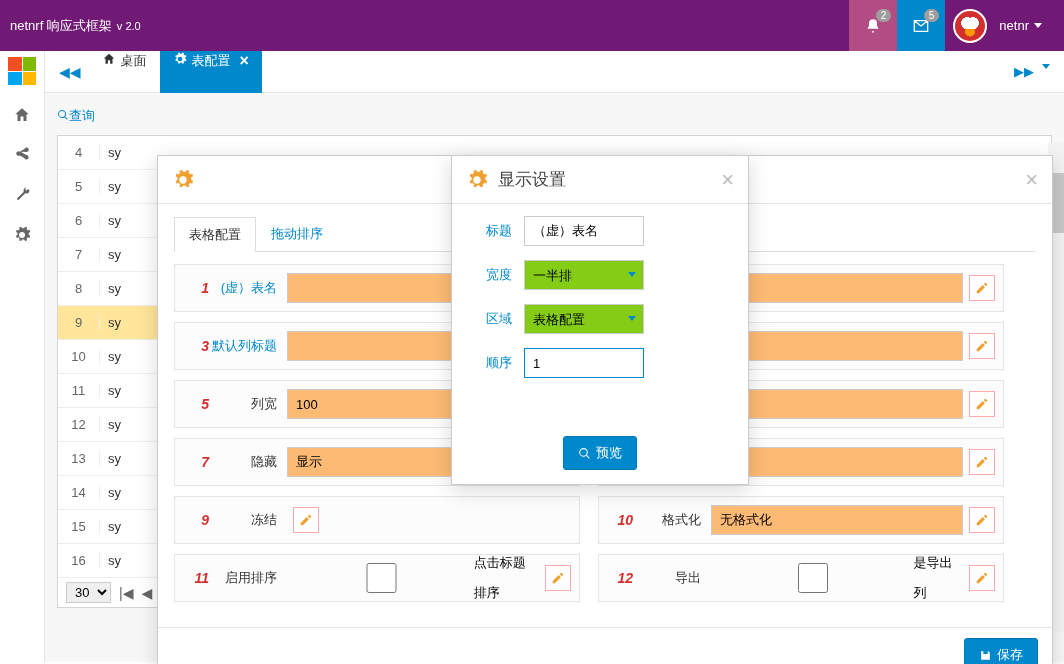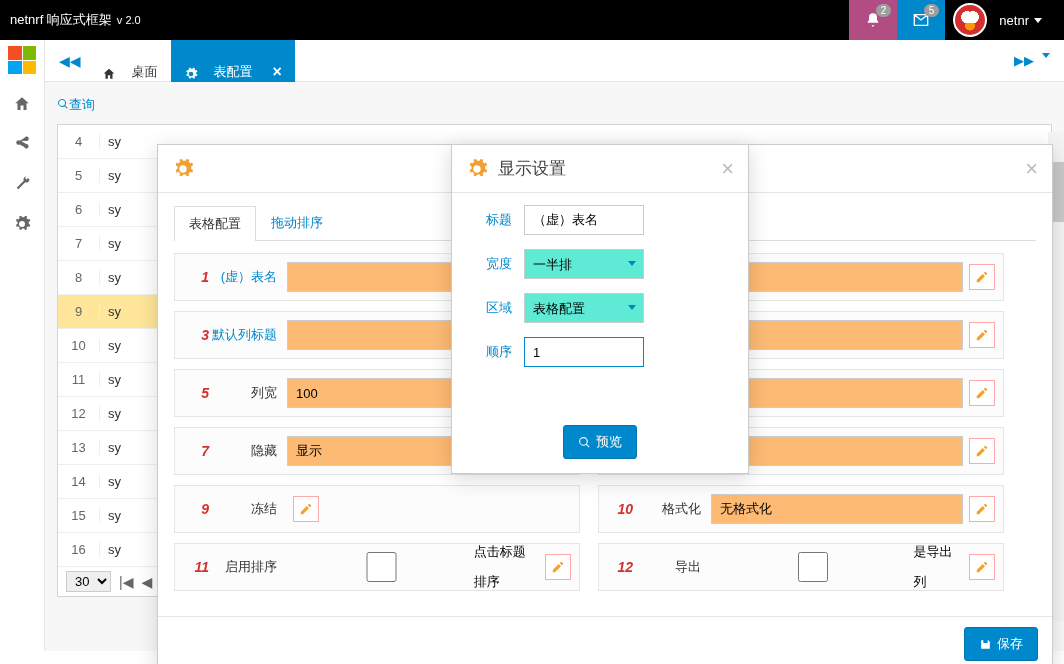--- a/index.html
+++ b/index.html
@@ -1,17 +1,17 @@
 <!DOCTYPE html>
 <html><head>
 <meta charset="utf-8">
 <style>
 *{box-sizing:border-box;margin:0;padding:0;font-family:-apple-system,"Helvetica Neue",Arial,"Microsoft YaHei",sans-serif;font-size:13px}
 body{background:#fff;width:1064px;height:664px;overflow:hidden;position:relative}
-.topbar{height:40px;background:#000000;color:#fff;display:flex;align-items:center;padding:16px 10px}
+.topbar{height:51px;background:#701a75;color:#fff;display:flex;align-items:center;padding:16px 10px}
 .brand{font-size:18px;font-weight:300;display:flex;align-items:center}
 .brand sup{font-size:11px;margin-left:5px}
 .top-spacer{flex:1}
 .top-badges{display:flex;align-items:center;gap:0}
 .badge-btn{width:48px;height:53px;background:#b24d84;display:flex;align-items:center;justify-content:center;position:relative}
 .badge-btn.mail{background:#0088cc;filter:brightness(1)}
 .badge-btn svg{width:16px;height:16px;fill:#fff}
 .badge-n{position:absolute;top:10px;right:6px;background:#9e9e9e;border-radius:8px;font-size:10px;padding:1px 5px;color:#fff}
 .avatar{width:34px;height:34px;border-radius:50%;border:2px solid #fff;margin-left:8px;background:#d32f2f;display:flex;align-items:center;justify-content:center;overflow:hidden}
 .avatar-bird{width:28px;height:28px;background:radial-gradient(circle at 60% 40%,#fff 0 25%,transparent 26%),radial-gradient(circle at 40% 40%,#fff 0 25%,transparent 26%),radial-gradient(circle at 50% 70%,#ff9800 0 20%,transparent 21%),#d32f2f;border-radius:50%}
@@ -21,21 +21,21 @@
 .shell{display:flex;height:611px}
 .leftbar{width:45px;background:#fff;border-right:1px solid #e5e5e5;display:flex;flex-direction:column;align-items:center;padding-top:6px}
 .left-logo{width:28px;height:28px;margin-bottom:10px;display:grid;grid-template:1fr 1fr/1fr 1fr;gap:1px}
 .lq{width:100%;height:100%}
 .lq1{background:#f25022}.lq2{background:#7fba00}.lq3{background:#00a4ef}.lq4{background:#ffb900}
 .left-icon{width:45px;height:40px;display:flex;align-items:center;justify-content:center;color:#666;cursor:pointer}
 .left-icon svg{width:18px;height:18px;fill:currentColor}
 .main{flex:1;display:flex;flex-direction:column;position:relative;min-width:0}
 .tabs-row{height:42px;border-bottom:1px solid #e5e5e5;display:flex;align-items:center;padding:0 6px;background:#fff}
 .tab-dbl{color:#0088cc;font-size:14px;padding:0 8px}
-.tab{padding:0 12px;height:42px;display:flex;align-items:flex-end;gap:16px;border:1px solid transparent;color:#333}
+.tab{padding:0 12px;height:42px;display:flex;align-items:flex-start;gap:5px;border:1px solid transparent;color:#333}
 .tab svg{width:14px;height:14px;fill:currentColor}
 .tab.home{color:#333}
 .tab.active{background:#0088cc;color:#fff;border-color:#0088cc}
 .tab.active .close-x{color:#fff}
 .close-x{font-size:16px;font-weight:bold;margin-left:4px}
 .tabs-right{margin-left:auto;display:flex;gap:8px;padding-right:8px;color:#0088cc}
 .tabs-right span{cursor:pointer}
 .caret-b{width:0;height:0;border-left:4px solid transparent;border-right:4px solid transparent;border-top:5px solid #0088cc;display:inline-block;vertical-align:middle}
 .workspace{flex:1;background:#f7f7f7;padding:8px 12px;overflow:hidden;position:relative}
 .toolbar{display:flex;align-items:center;gap:14px;padding:6px 0;color:#0088cc;font-size:13px}
@@ -78,21 +78,21 @@
 .fbtn svg{width:14px;height:14px;fill:#f0a030}
 .m-foot{padding:10px 14px;border-top:1px solid #e5e5e5;text-align:right}
 .btn{display:inline-flex;align-items:center;gap:5px;padding:7px 14px;border-radius:3px;cursor:pointer;font-size:13px}
 .btn-primary{background:#0088cc;color:#fff;border:1px solid #0077b3}
 .btn svg{width:13px;height:13px;fill:currentColor}
 
 .row2{display:flex;align-items:center;margin-bottom:14px}
 .row2 .lbl{width:56px;text-align:right;color:#0088cc;padding-right:12px}
 .row2 .ctl{flex:1}
 .row2 input,.row2 select{width:120px;height:30px;border:1px solid #ccc;padding:0 8px}
-.row2 select{appearance:none;background:#5eead4}
+.row2 select{appearance:none;background:#84cc16}
 .sel-wrap{position:relative;display:inline-block}
 .sel-caret{position:absolute;right:8px;top:12px;width:0;height:0;border-left:4px solid transparent;border-right:4px solid transparent;border-top:5px solid #0088cc;pointer-events:none}
 .row2 input.active{border-color:#0088cc}
 .m2-foot{text-align:center;padding:0 16px 14px}
 </style>
 </head>
 <body>
 
 <div class="topbar">
   <div class="brand">

